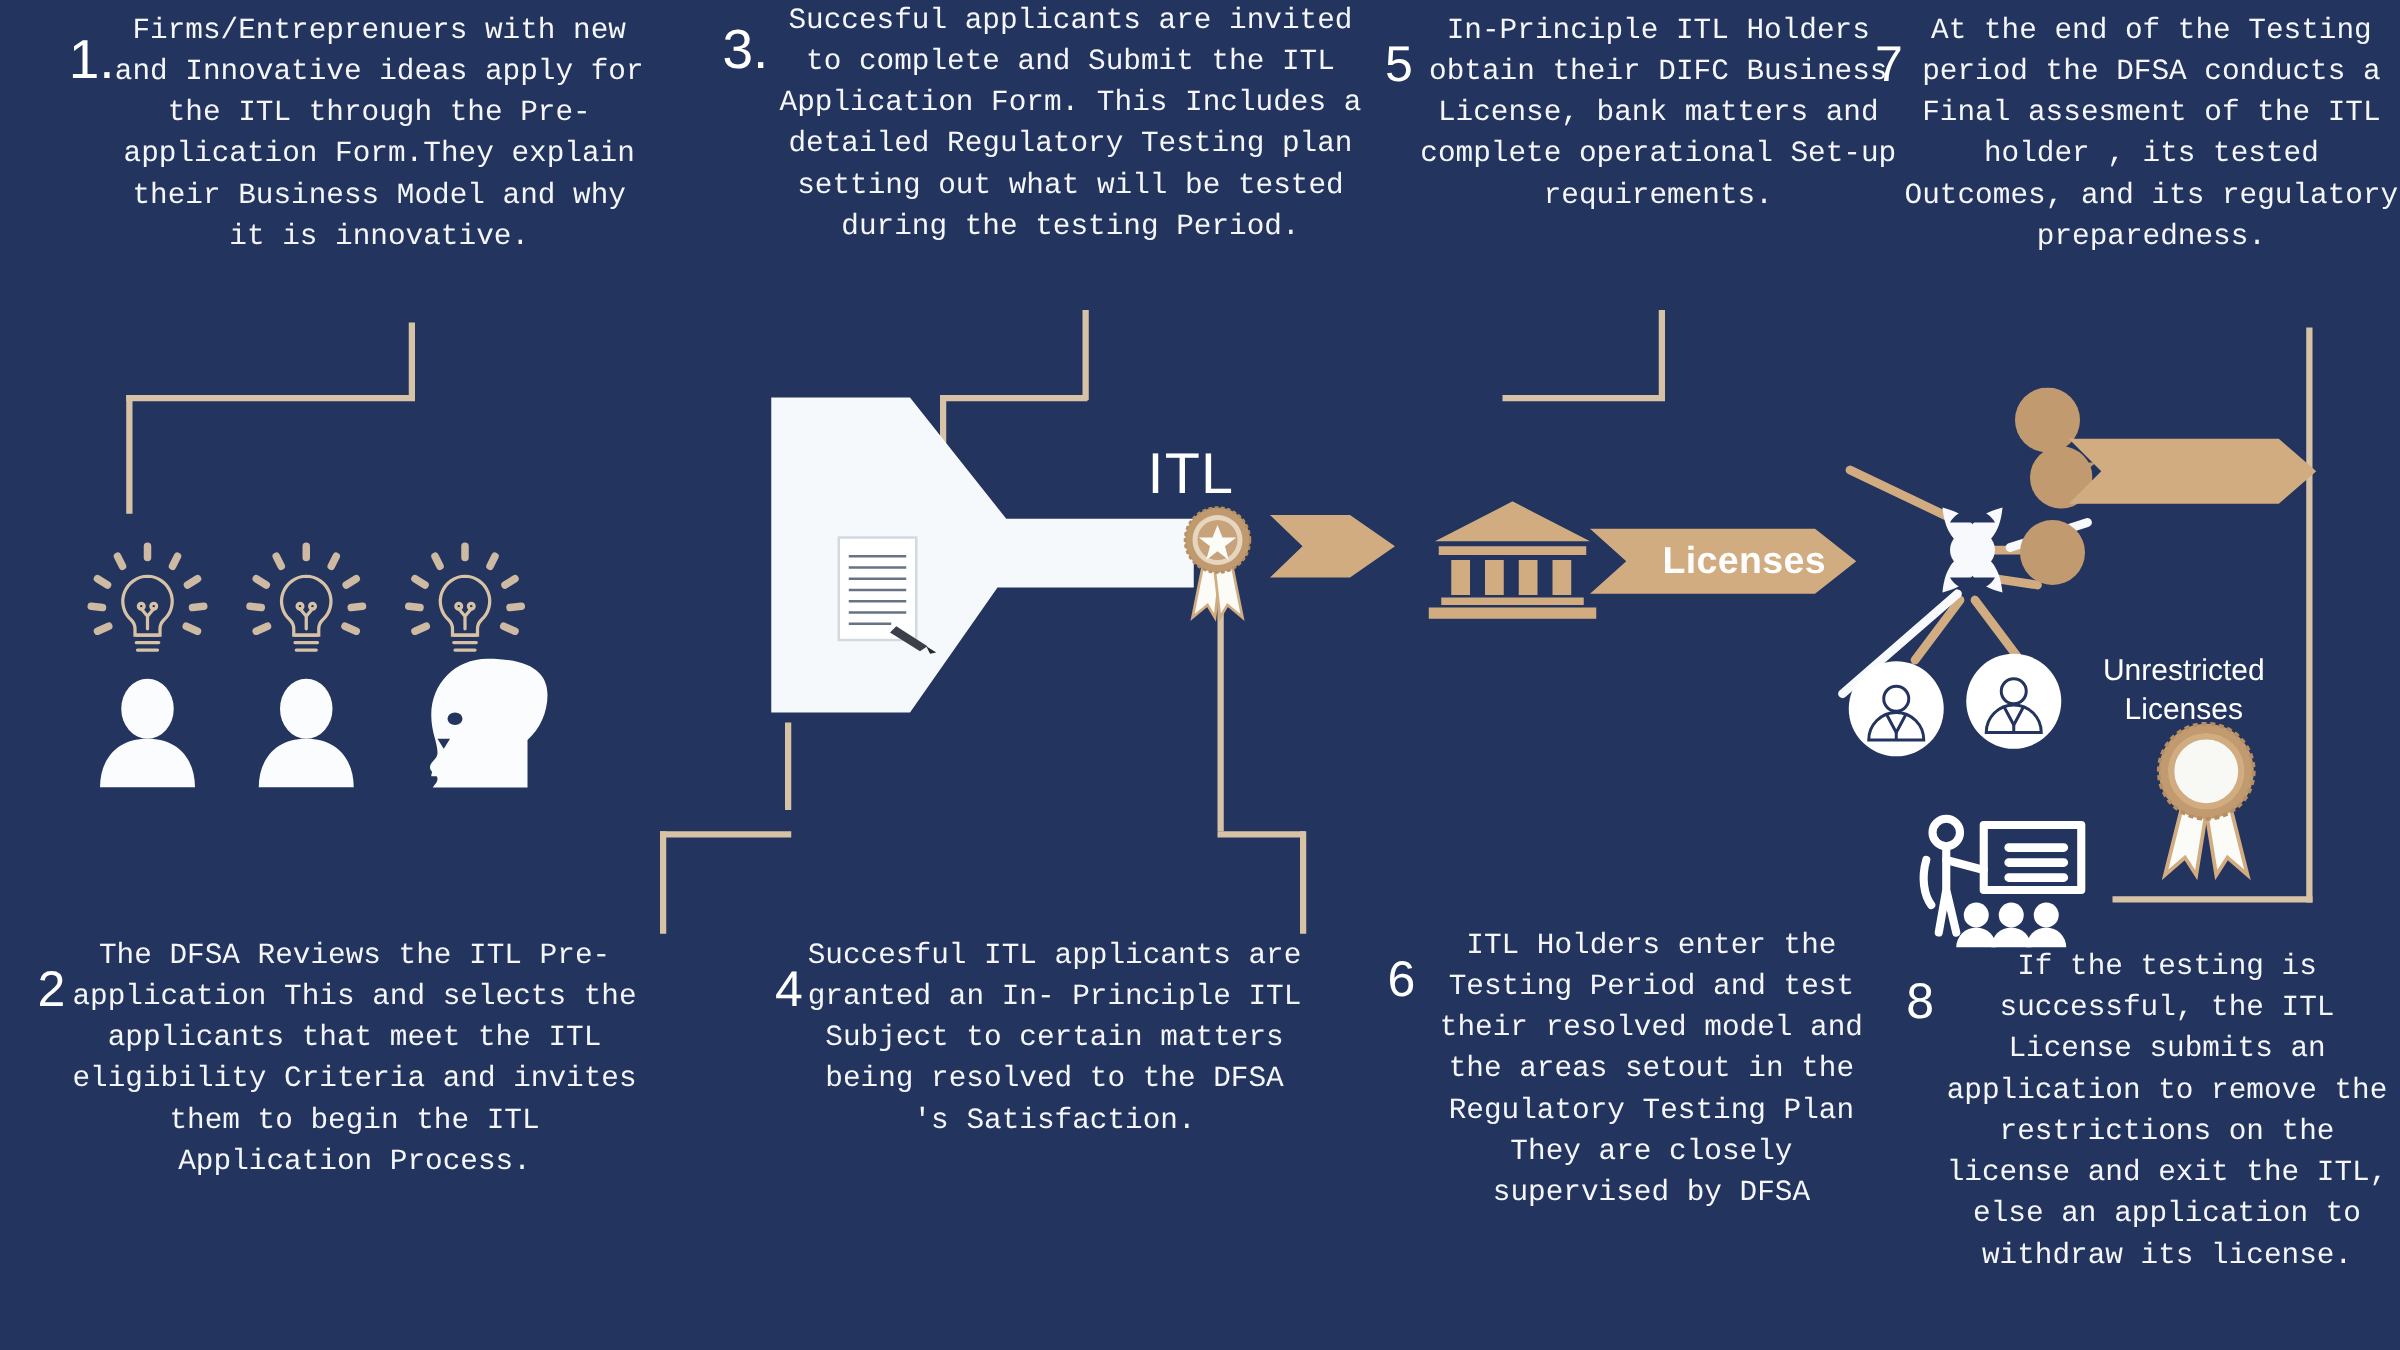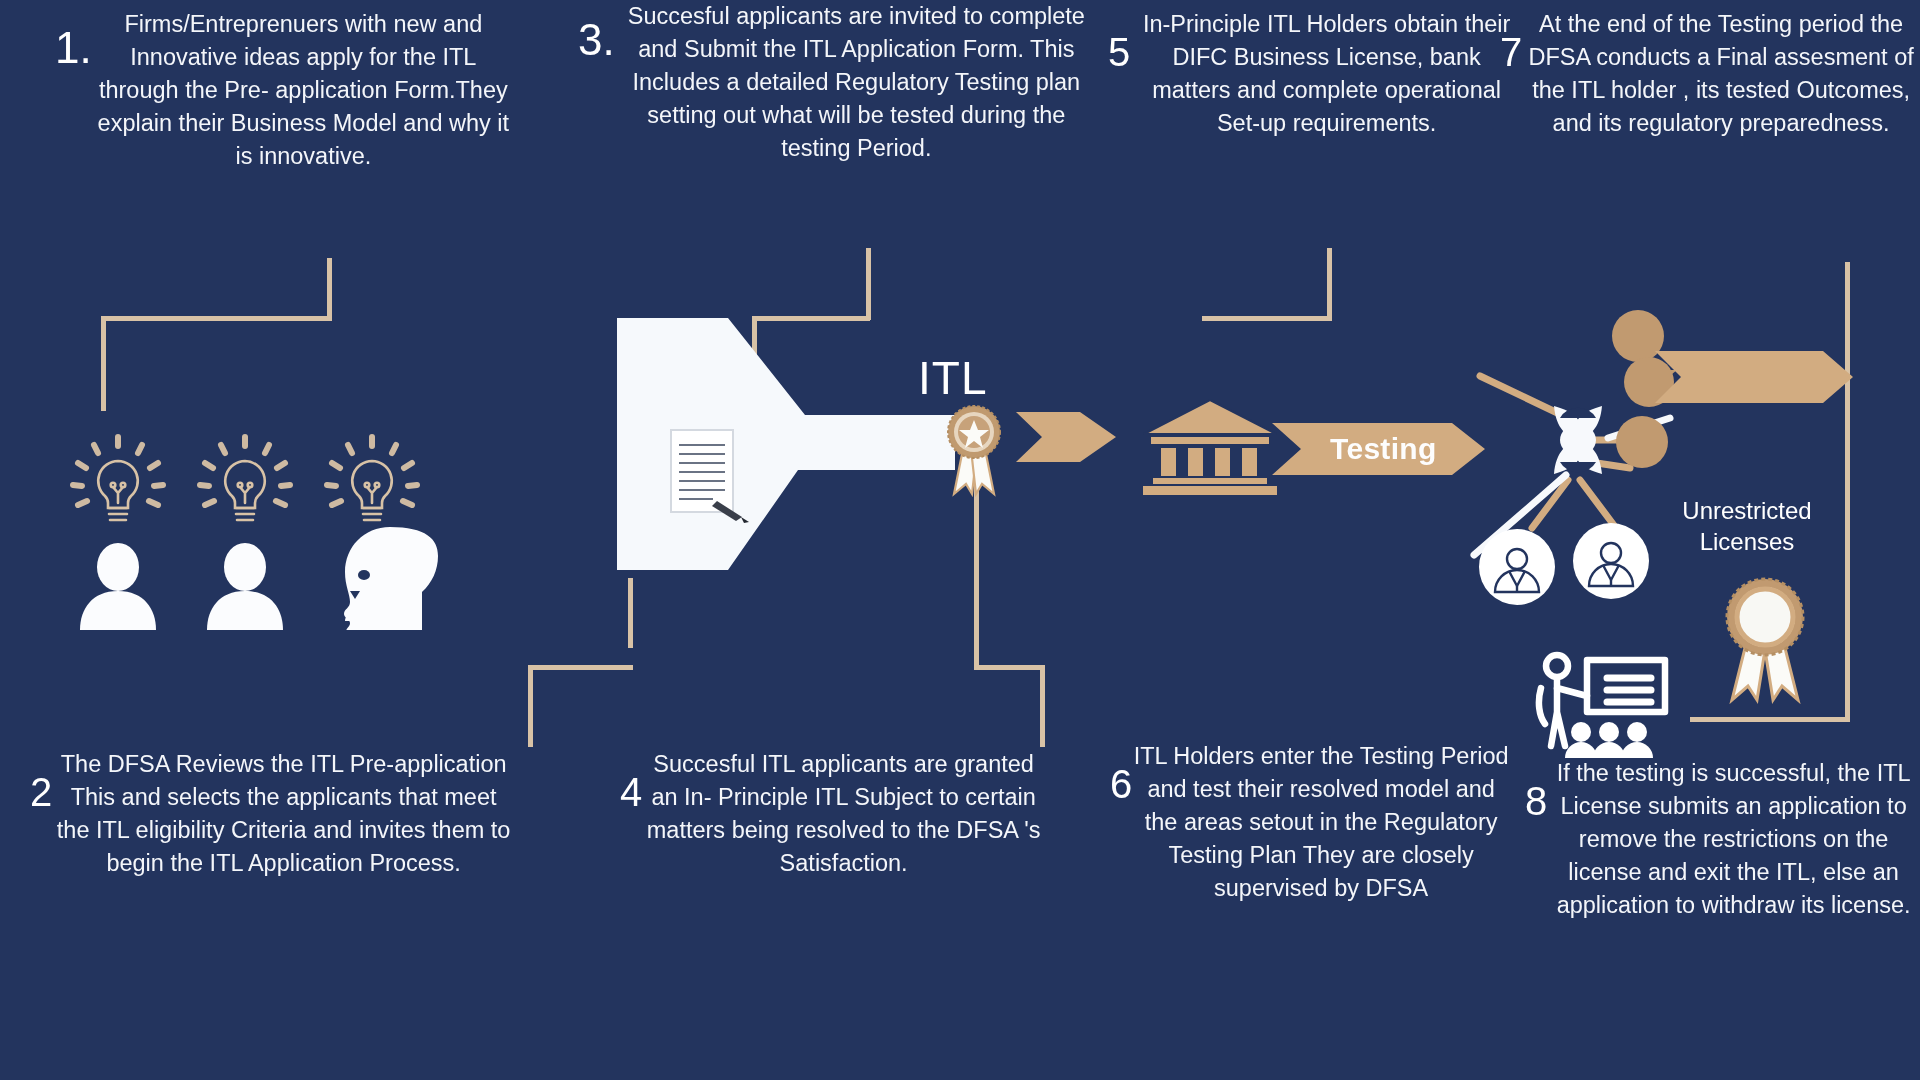--- a/index.html
+++ b/index.html
@@ -35,20 +35,21 @@
     letter-spacing: 0px;
   }
   .step-num.small { font-size: 40px; padding-top: 24px; }
   .step-body {
     font-size: 23.5px;
     line-height: 33px;
     text-align: center;
     font-weight: 400;
     color: #f4f6fa;
     flex: 1 1 auto;
+    font-family: Liberation Mono, monospace;
   }
 
   
   .ln {
     position: absolute;
     background: #d8c2a6;
   }
   .ln.h { height: 5px; }
   .ln.v { width: 5px; }
 
@@ -285,21 +286,21 @@
       <rect x="12" y="79" width="116" height="8" fill="#d2ac81" stroke="#23345e" stroke-width="2"></rect>
       <rect x="2" y="87" width="136" height="11" fill="#d2ac81" stroke="#23345e" stroke-width="2"></rect>
     </svg>
   </div>
 
   <div class="svgbox" style="left:1272px; top:420px; width:215px; height:58px;">
     <svg width="215" height="58" viewBox="0 0 215 58">
       <path d="M0 3 L180 3 L213 29 L180 55 L0 55 L29 29 Z" fill="#d2ac81"></path>
     </svg>
   </div>
-  <div class="testing-label" style="left:1330px; top:432px;">Testing</div>
+  <div class="testing-label" style="left:1330px; top:432px;">Licenses</div>
 
   <div class="svgbox" style="left:1470px; top:370px; width:260px; height:250px;">
     <svg width="260" height="250" viewBox="0 0 260 250">
       <g stroke="#d2ac81" stroke-width="7" stroke-linecap="round">
         <path d="M98 48 L10 6"></path>
         <path d="M120 70 L156 70"></path>
         <path d="M120 92 L160 98"></path>
         <path d="M98 110 L62 158"></path>
         <path d="M110 110 L146 158"></path>
       </g>
@@ -354,21 +355,21 @@
       <circle cx="39" cy="39" r="38" fill="#ffffff"></circle>
       <g stroke="#23345e" stroke-width="2.4" fill="none">
         <circle cx="39" cy="31" r="10"></circle>
         <path d="M17 64 a22 22 0 0 1 44 0 z"></path>
         <path d="M31 43 L39 58 L47 43"></path>
         <path d="M39 58 L39 64"></path>
       </g>
     </svg>
   </div>
 
-  <div class="label-plain" style="left:1672px; top:495px; width:150px;">Unrestricted Licenses</div>
+  <div class="label-plain" style="left:1672px; top:521px; width:150px;">Unrestricted Licenses</div>
 
   <div class="svgbox" style="left:1535px; top:648px; width:135px; height:110px;">
     <svg width="135" height="110" viewBox="0 0 135 110">
       <g stroke="#ffffff" stroke-width="6.5" fill="none" stroke-linecap="round" stroke-linejoin="round">
         <rect x="52" y="12" width="78" height="52"></rect>
         <circle cx="22" cy="18" r="11"></circle>
         <path d="M22 30 l0 34 M22 64 l-6 34 M22 64 l8 34"></path>
         <path d="M22 40 L52 48"></path>
         <path d="M6 40 c-4 14 -2 28 4 36"></path>
       </g>

